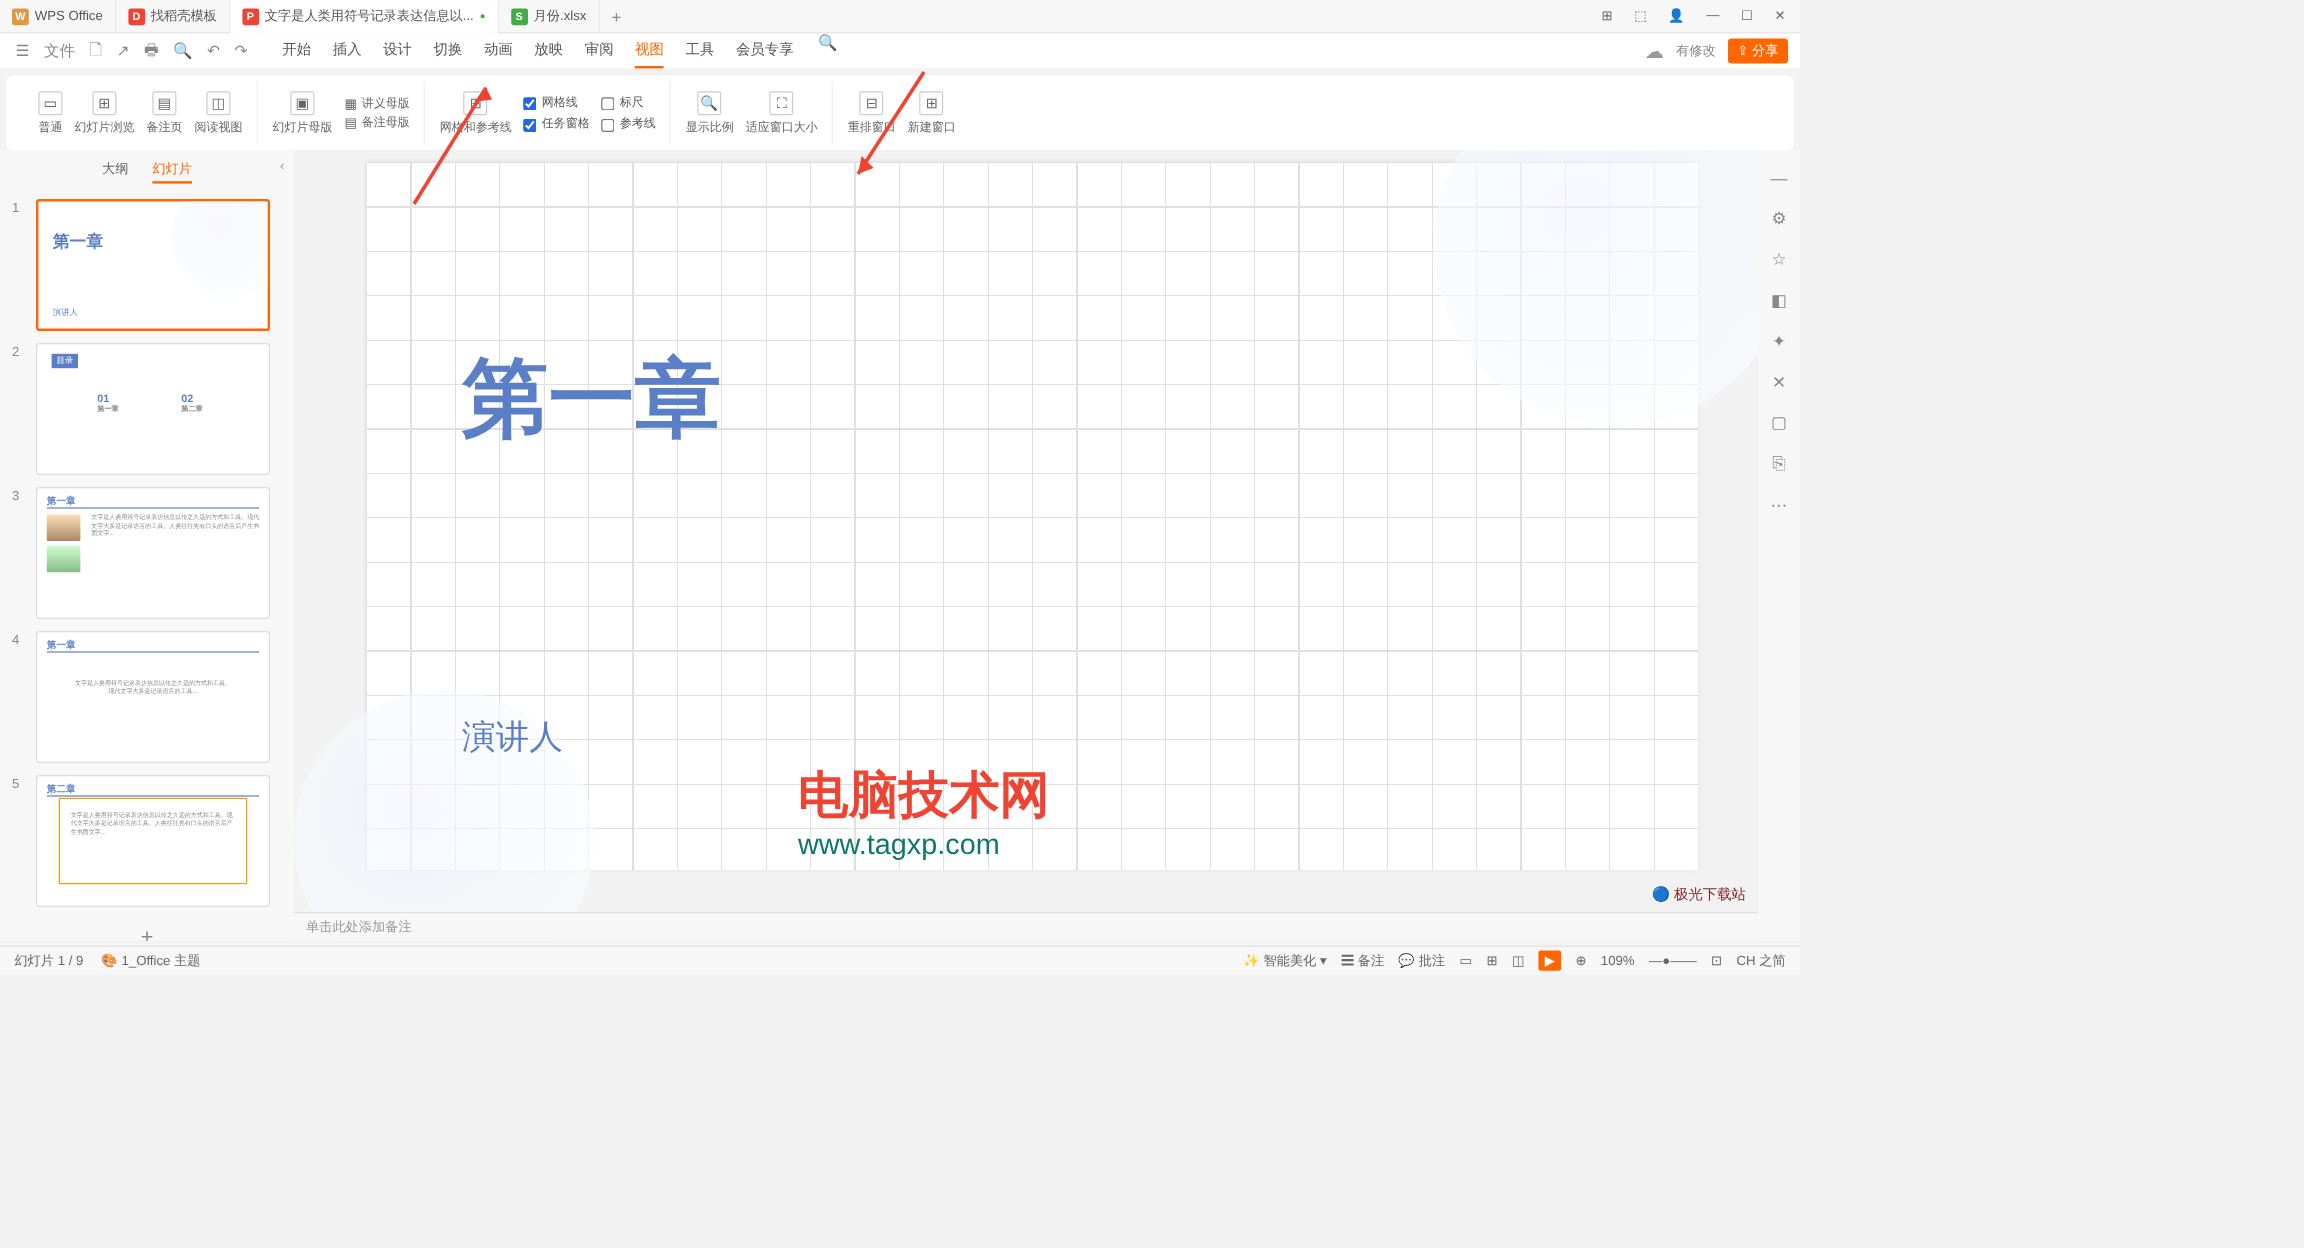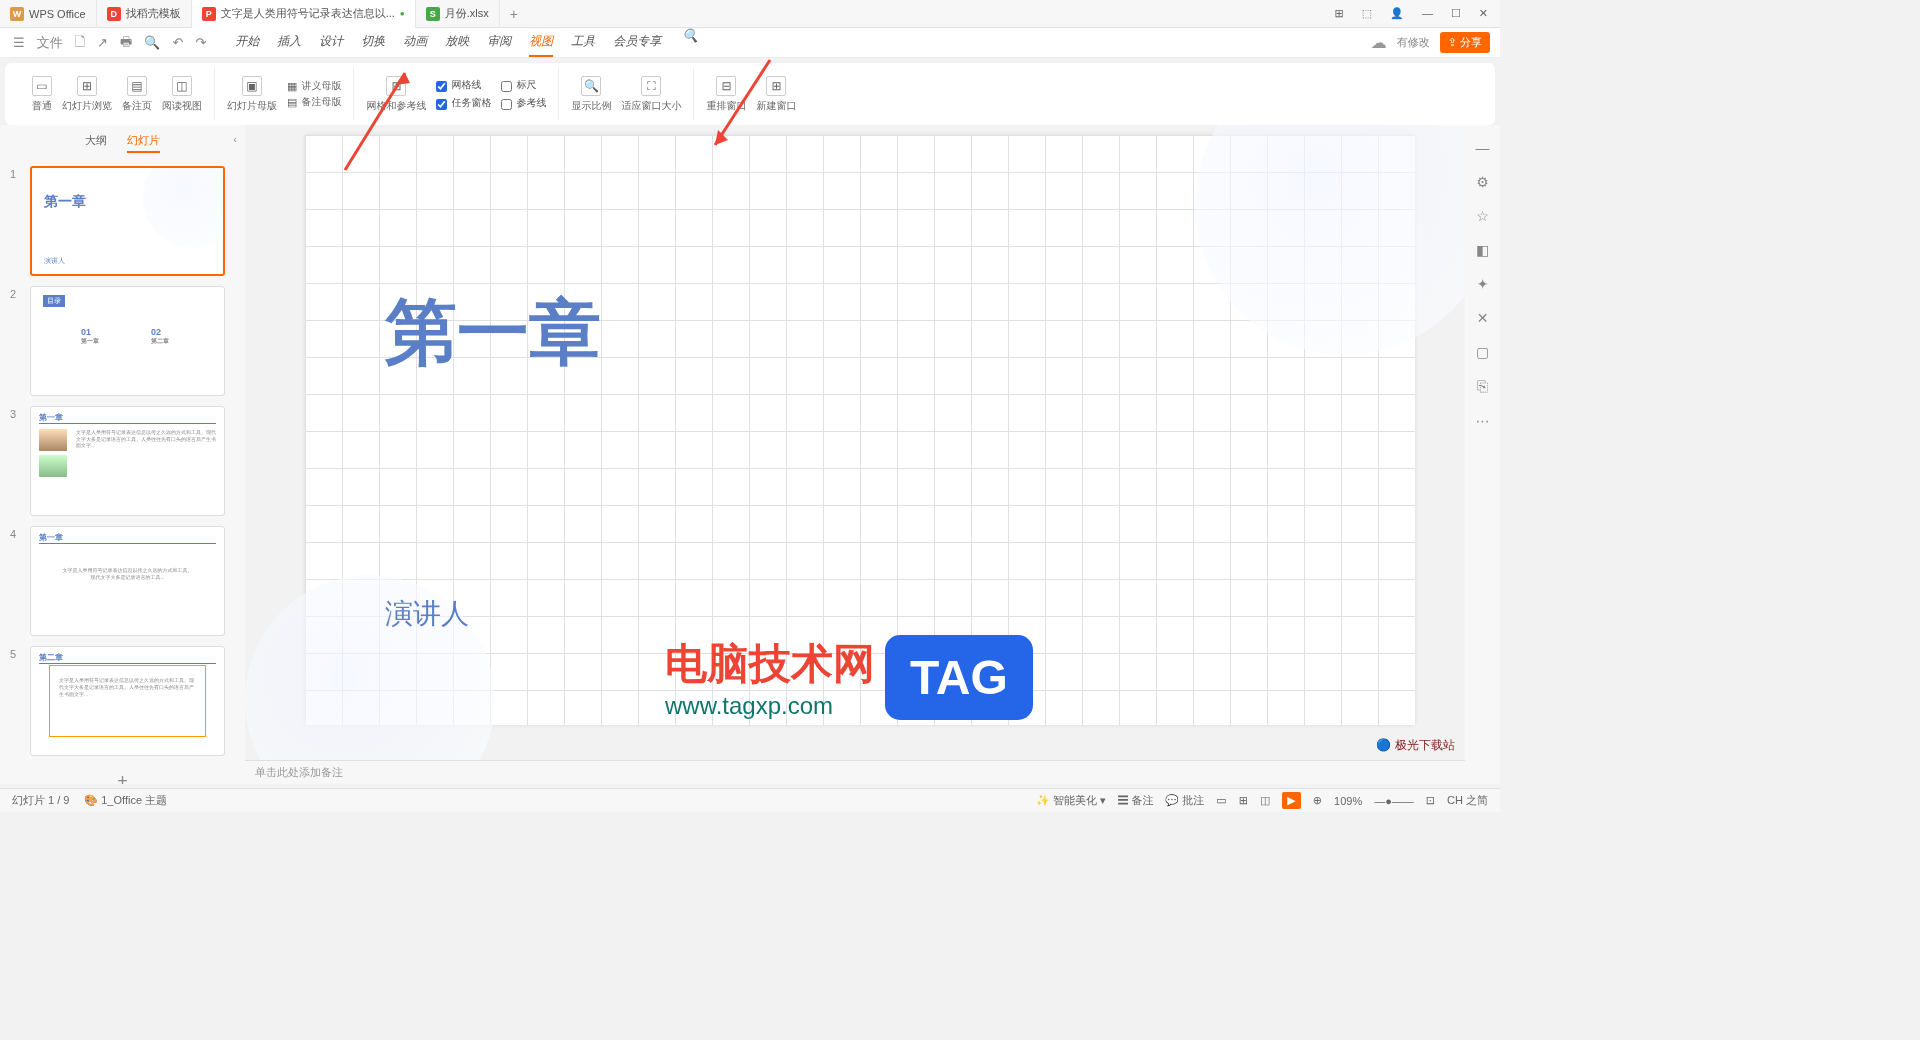--- a/index.html
+++ b/index.html
@@ -10,21 +10,21 @@
 .tab { display: flex; align-items: center; padding: 0 10px; height: 28px; font-size: 11px; color: #555; border-right: 1px solid #e8e8e8; gap: 5px; cursor: pointer; }
 .tab.active { background: #fff; }
 .tab-icon { width: 14px; height: 14px; border-radius: 2px; display: flex; align-items: center; justify-content: center; font-size: 9px; color: #fff; font-weight: bold; }
 .tab-add { padding: 0 10px; color: #888; font-size: 14px; cursor: pointer; }
 .win-controls { margin-left: auto; display: flex; gap: 18px; padding-right: 12px; color: #666; font-size: 11px; }
 .win-controls span { cursor: pointer; }
 
 
 .menubar { height: 30px; background: #fff; display: flex; align-items: center; padding: 0 10px; gap: 6px; border-bottom: 1px solid #eee; }
 .menu-icon { color: #888; font-size: 13px; cursor: pointer; padding: 0 3px; }
-.menu-tabs { display: flex; gap: 18px; margin-left: 20px; font-style: italic; }
+.menu-tabs { display: flex; gap: 18px; margin-left: 20px; }
 .menu-tab { font-size: 12px; color: #555; cursor: pointer; padding: 5px 0; }
 .menu-tab.active { color: #ff6600; border-bottom: 2px solid #ff6600; }
 .menu-right { margin-left: auto; display: flex; gap: 10px; align-items: center; }
 .modify-badge { font-size: 11px; color: #888; }
 .share-btn { background: #ff6600; color: #fff; font-size: 11px; padding: 3px 8px; border-radius: 3px; cursor: pointer; }
 
 
 .ribbon { height: 62px; background: #fff; display: flex; padding: 5px 15px; margin: 5px; border-radius: 6px; gap: 0; }
 .ribbon-group { display: flex; gap: 10px; padding: 0 12px; border-right: 1px solid #eee; align-items: center; }
 .ribbon-item { display: flex; flex-direction: column; align-items: center; gap: 3px; font-size: 10px; color: #666; cursor: pointer; }
@@ -295,21 +295,20 @@
       <div class="slide-circle" style="right:-80px;top:-80px"></div>
       <div class="slide-circle" style="left:-60px;bottom:-100px;width:250px;height:250px"></div>
       <div class="slide-title">第一章</div>
       <div class="slide-sub">演讲人</div>
     </div>
     <div class="watermark">
       <div>
         <div class="wm-text">电脑技术网</div>
         <div class="wm-url">www.tagxp.com</div>
       </div>
-      <div class="wm-tag">TAG</div>
     </div>
     <div class="jg-logo">🔵 <span>极光下载站</span></div>
     <div class="notes-bar">单击此处添加备注</div>
   </div>
 
   <div class="right-bar">
     <span>—</span>
     <span>⚙</span>
     <span>☆</span>
     <span>◧</span>

